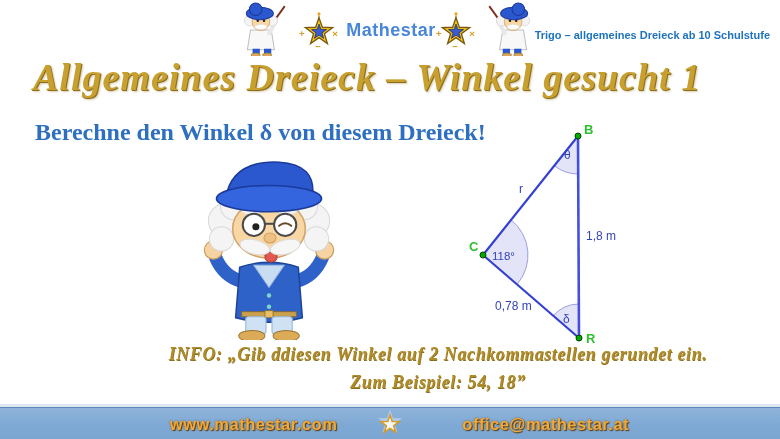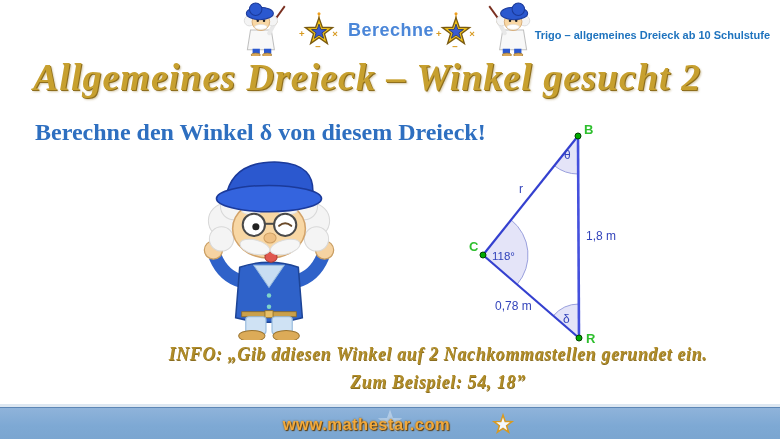--- a/index.html
+++ b/index.html
@@ -67,21 +67,21 @@
   <svg class="abs" style="left:296px;top:10px;" width="46" height="42" viewBox="0 0 44 44">
     <circle cx="22" cy="4" r="1.6" fill="#f0a020"></circle>
     <line x1="22" y1="4" x2="22" y2="9" stroke="#e8a020" stroke-width="1.2"></line>
     <polygon points="22,8 25.5,18.1 36.3,18.4 27.7,24.9 30.8,35.1 22,29 13.2,35.1 16.3,24.9 7.7,18.4 18.5,18.1" fill="#f5c518" stroke="#7a5a10" stroke-width="1.4"></polygon>
     <polygon points="22,14.8 23.9,20.3 29.9,20.5 25.1,24 26.8,29.7 22,26.3 17.2,29.7 18.9,24 14.2,20.5 20.1,20.3" fill="#3a5bd0" stroke="#1c2d66" stroke-width=".8"></polygon>
     <text x="1" y="28" font-size="10" font-weight="bold" fill="#d89a20">+</text>
     <text x="36" y="28" font-size="10" font-weight="bold" fill="#d89a20">×</text>
     <text x="18" y="42" font-size="10" font-weight="bold" fill="#d89a20">−</text>
   </svg>
 
-  <div class="abs" id="logo-text">Berechne</div>
+  <div class="abs" id="logo-text">Mathestar</div>
 
   <svg class="abs" style="left:433px;top:10px;" width="46" height="42" viewBox="0 0 44 44">
     <circle cx="22" cy="4" r="1.6" fill="#f0a020"></circle>
     <line x1="22" y1="4" x2="22" y2="9" stroke="#e8a020" stroke-width="1.2"></line>
     <polygon points="22,8 25.5,18.1 36.3,18.4 27.7,24.9 30.8,35.1 22,29 13.2,35.1 16.3,24.9 7.7,18.4 18.5,18.1" fill="#f5c518" stroke="#7a5a10" stroke-width="1.4"></polygon>
     <polygon points="22,14.8 23.9,20.3 29.9,20.5 25.1,24 26.8,29.7 22,26.3 17.2,29.7 18.9,24 14.2,20.5 20.1,20.3" fill="#3a5bd0" stroke="#1c2d66" stroke-width=".8"></polygon>
     <text x="1" y="28" font-size="10" font-weight="bold" fill="#d89a20">+</text>
     <text x="36" y="28" font-size="10" font-weight="bold" fill="#d89a20">×</text>
     <text x="18" y="42" font-size="10" font-weight="bold" fill="#d89a20">−</text>
   </svg>
@@ -100,21 +100,21 @@
     <circle cx="20" cy="19" r="8.5" fill="#f8d7a4" stroke="#d2a36a" stroke-width=".8"></circle>
     <circle cx="17" cy="18" r="1.2" fill="#222"></circle>
     <circle cx="23" cy="18" r="1.2" fill="#222"></circle>
     <ellipse cx="20" cy="24" rx="6" ry="2.4" fill="#ffffff" stroke="#dddddd" stroke-width=".6"></ellipse>
     <ellipse cx="19" cy="11" rx="13" ry="6" fill="#2b58cf" stroke="#1b3a9a" stroke-width="1"></ellipse>
     <circle cx="15" cy="7" r="6" fill="#2b58cf" stroke="#1b3a9a" stroke-width="1"></circle>
   </svg>
 
   <div class="abs" id="tagline">Trigo – allgemeines Dreieck ab 10 Schulstufe</div>
 
-  <div class="abs" id="page-title">Allgemeines Dreieck – Winkel gesucht 2</div>
+  <div class="abs" id="page-title">Allgemeines Dreieck – Winkel gesucht 1</div>
 
   <div class="abs" id="prompt">Berechne den Winkel δ von diesem Dreieck!</div>
 
   <svg class="abs" style="left:183px;top:148px;" width="172" height="192" viewBox="0 0 170 190">
 
     <path d="M 58 132 Q 40 127 32 108" fill="none" stroke="#2f62c9" stroke-width="13" stroke-linecap="round"></path>
     <path d="M 112 132 Q 130 127 138 108" fill="none" stroke="#2f62c9" stroke-width="13" stroke-linecap="round"></path>
     <circle cx="30" cy="101" r="9" fill="#f6d3a2" stroke="#c99e62" stroke-width="1.2"></circle>
     <circle cx="140" cy="101" r="9" fill="#f6d3a2" stroke="#c99e62" stroke-width="1.2"></circle>
 
@@ -190,15 +190,16 @@
   <div class="abs info-line" id="info-line2">Zum Beispiel: 54, 18”</div>
 
   <svg class="abs" id="footer-watermark" width="120" height="35" viewBox="0 0 26 26">
     <polygon points="13,4 15.2,10.4 22,10.6 16.6,14.7 18.6,21.2 13,17.3 7.4,21.2 9.4,14.7 4,10.6 10.8,10.4" fill="#ffffff"></polygon>
   </svg>
   <div class="abs" id="footer-bar">
     <span class="footer-text">www.mathestar.com</span>
     <svg width="26" height="26" viewBox="0 0 26 26" style="position:relative;z-index:2;">
       <polygon points="13,4 15.2,10.4 22,10.6 16.6,14.7 18.6,21.2 13,17.3 7.4,21.2 9.4,14.7 4,10.6 10.8,10.4" fill="#f4f8fc" stroke="#d89a20" stroke-width="1.5"></polygon>
     </svg>
+    <span class="footer-text">office@mathestar.at</span>
   </div>
 
 </div>
 
 </body></html>

